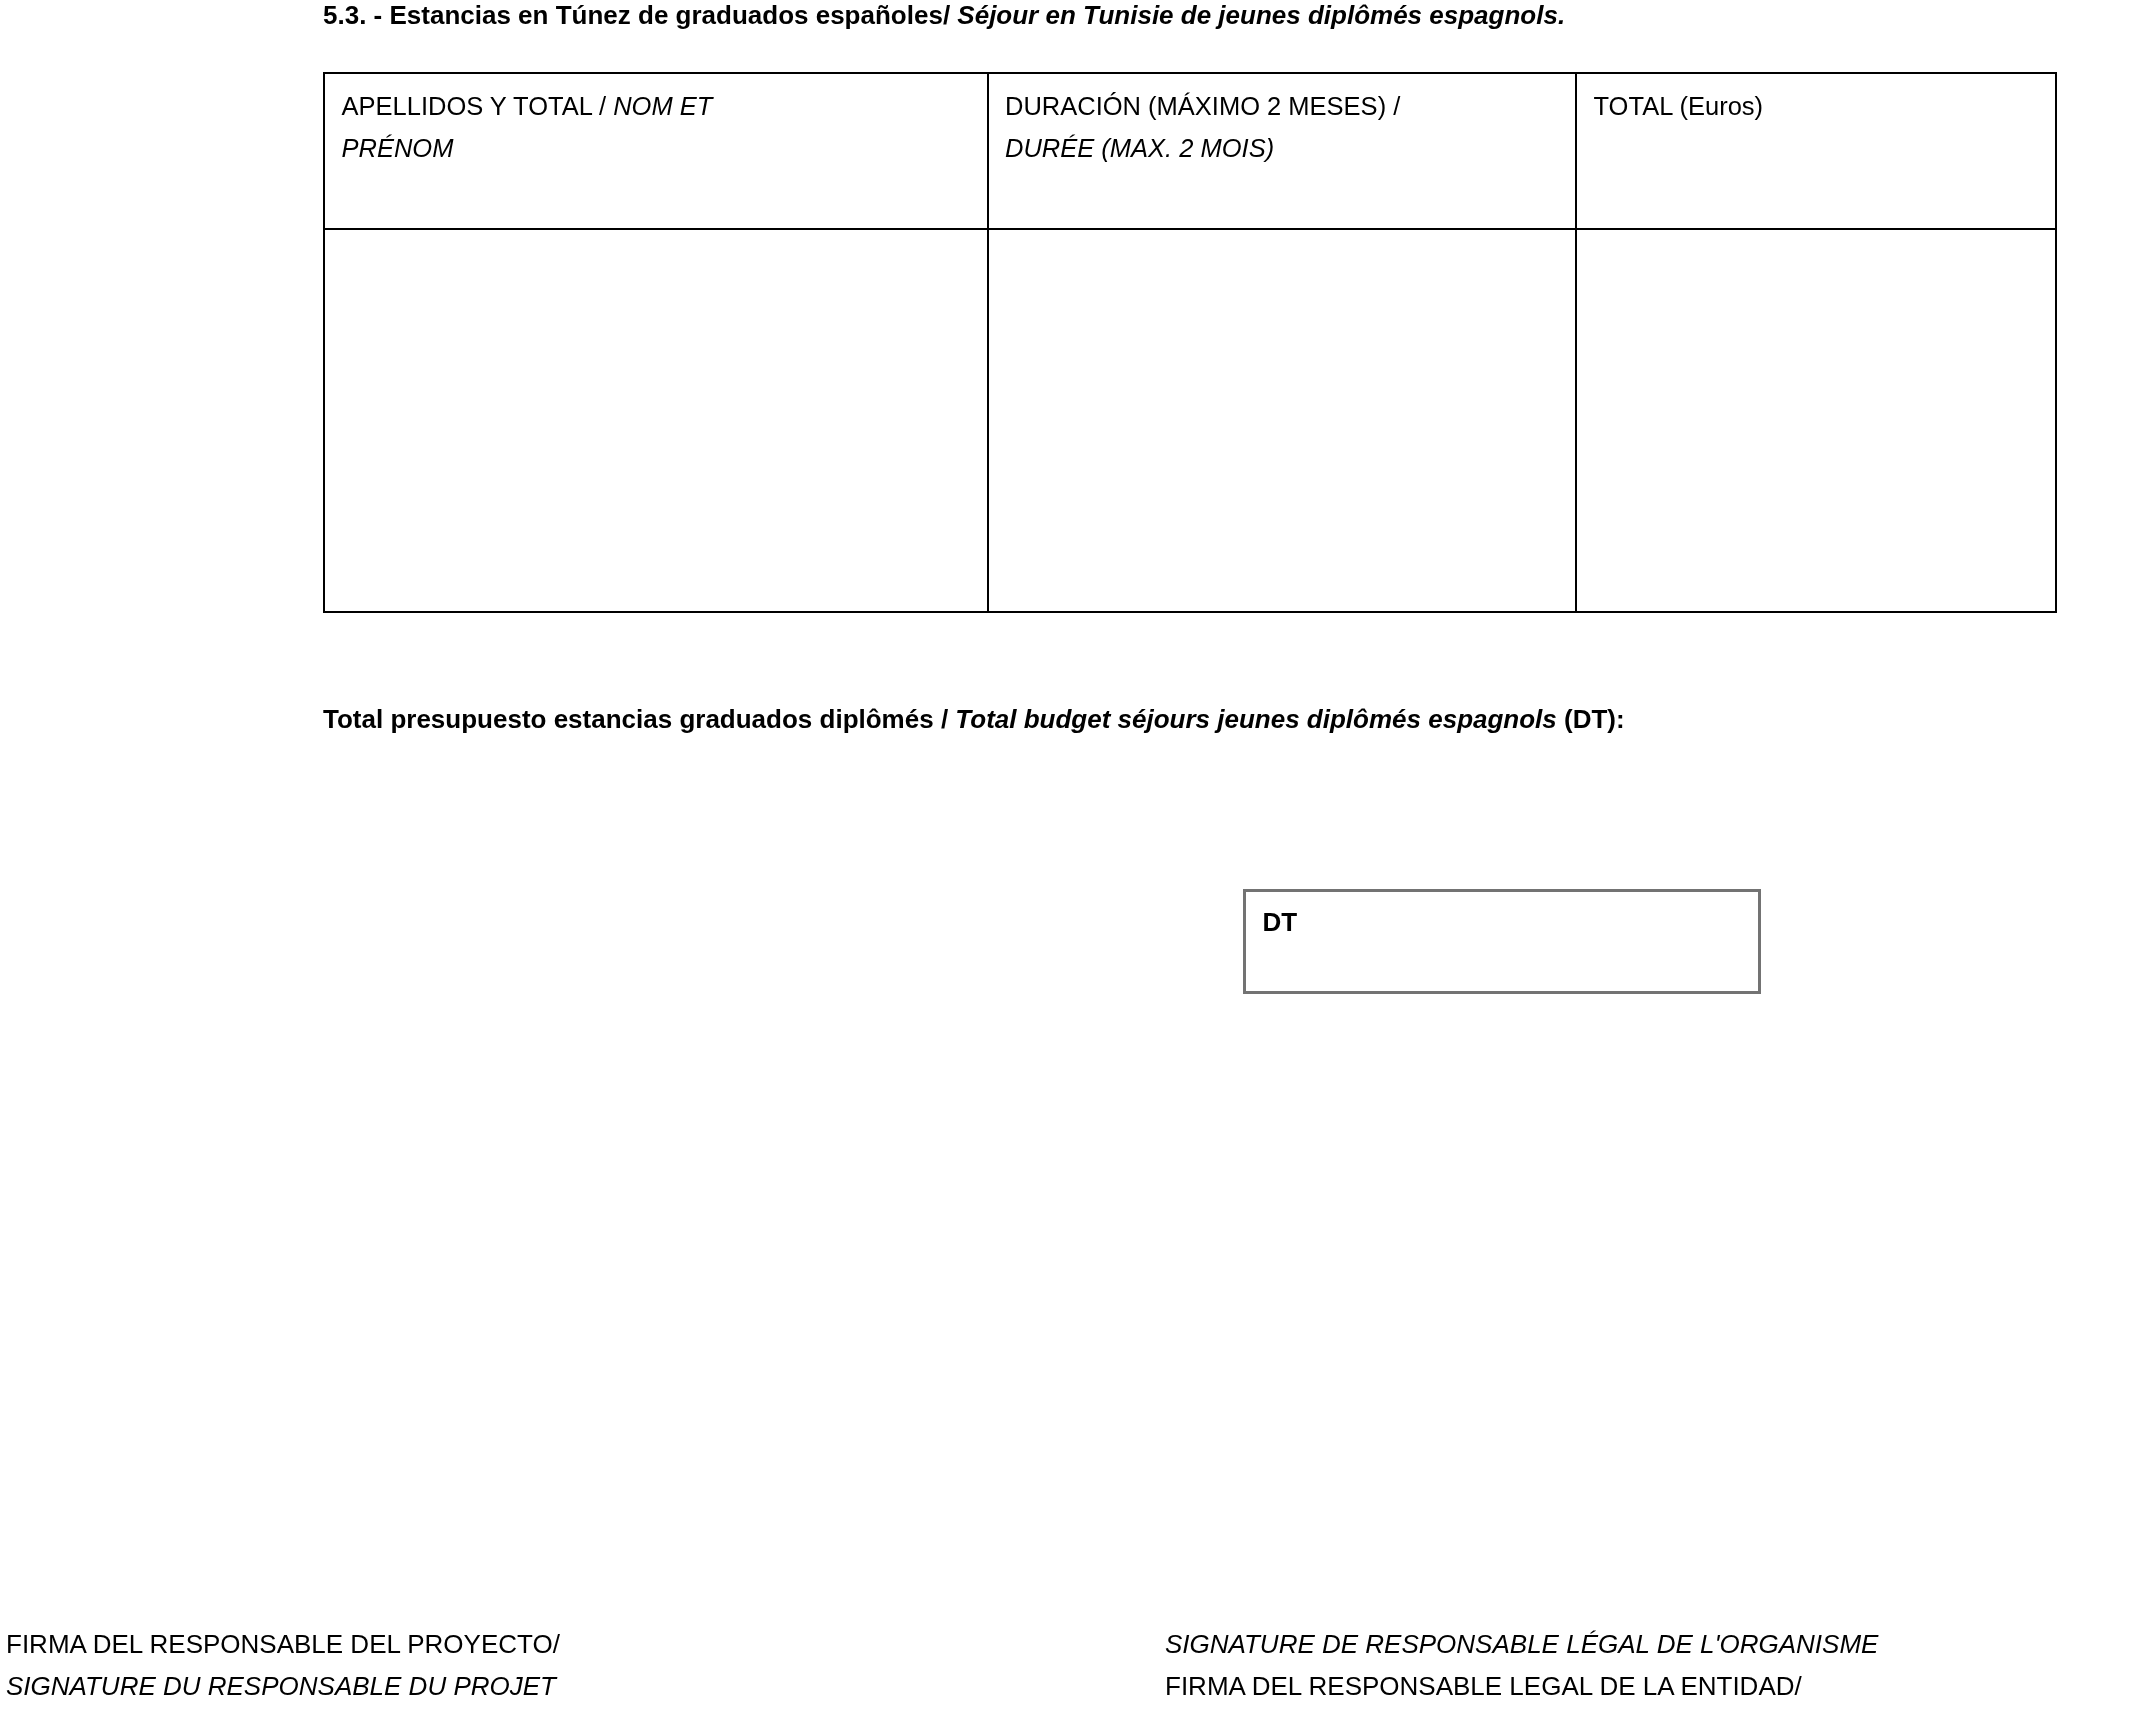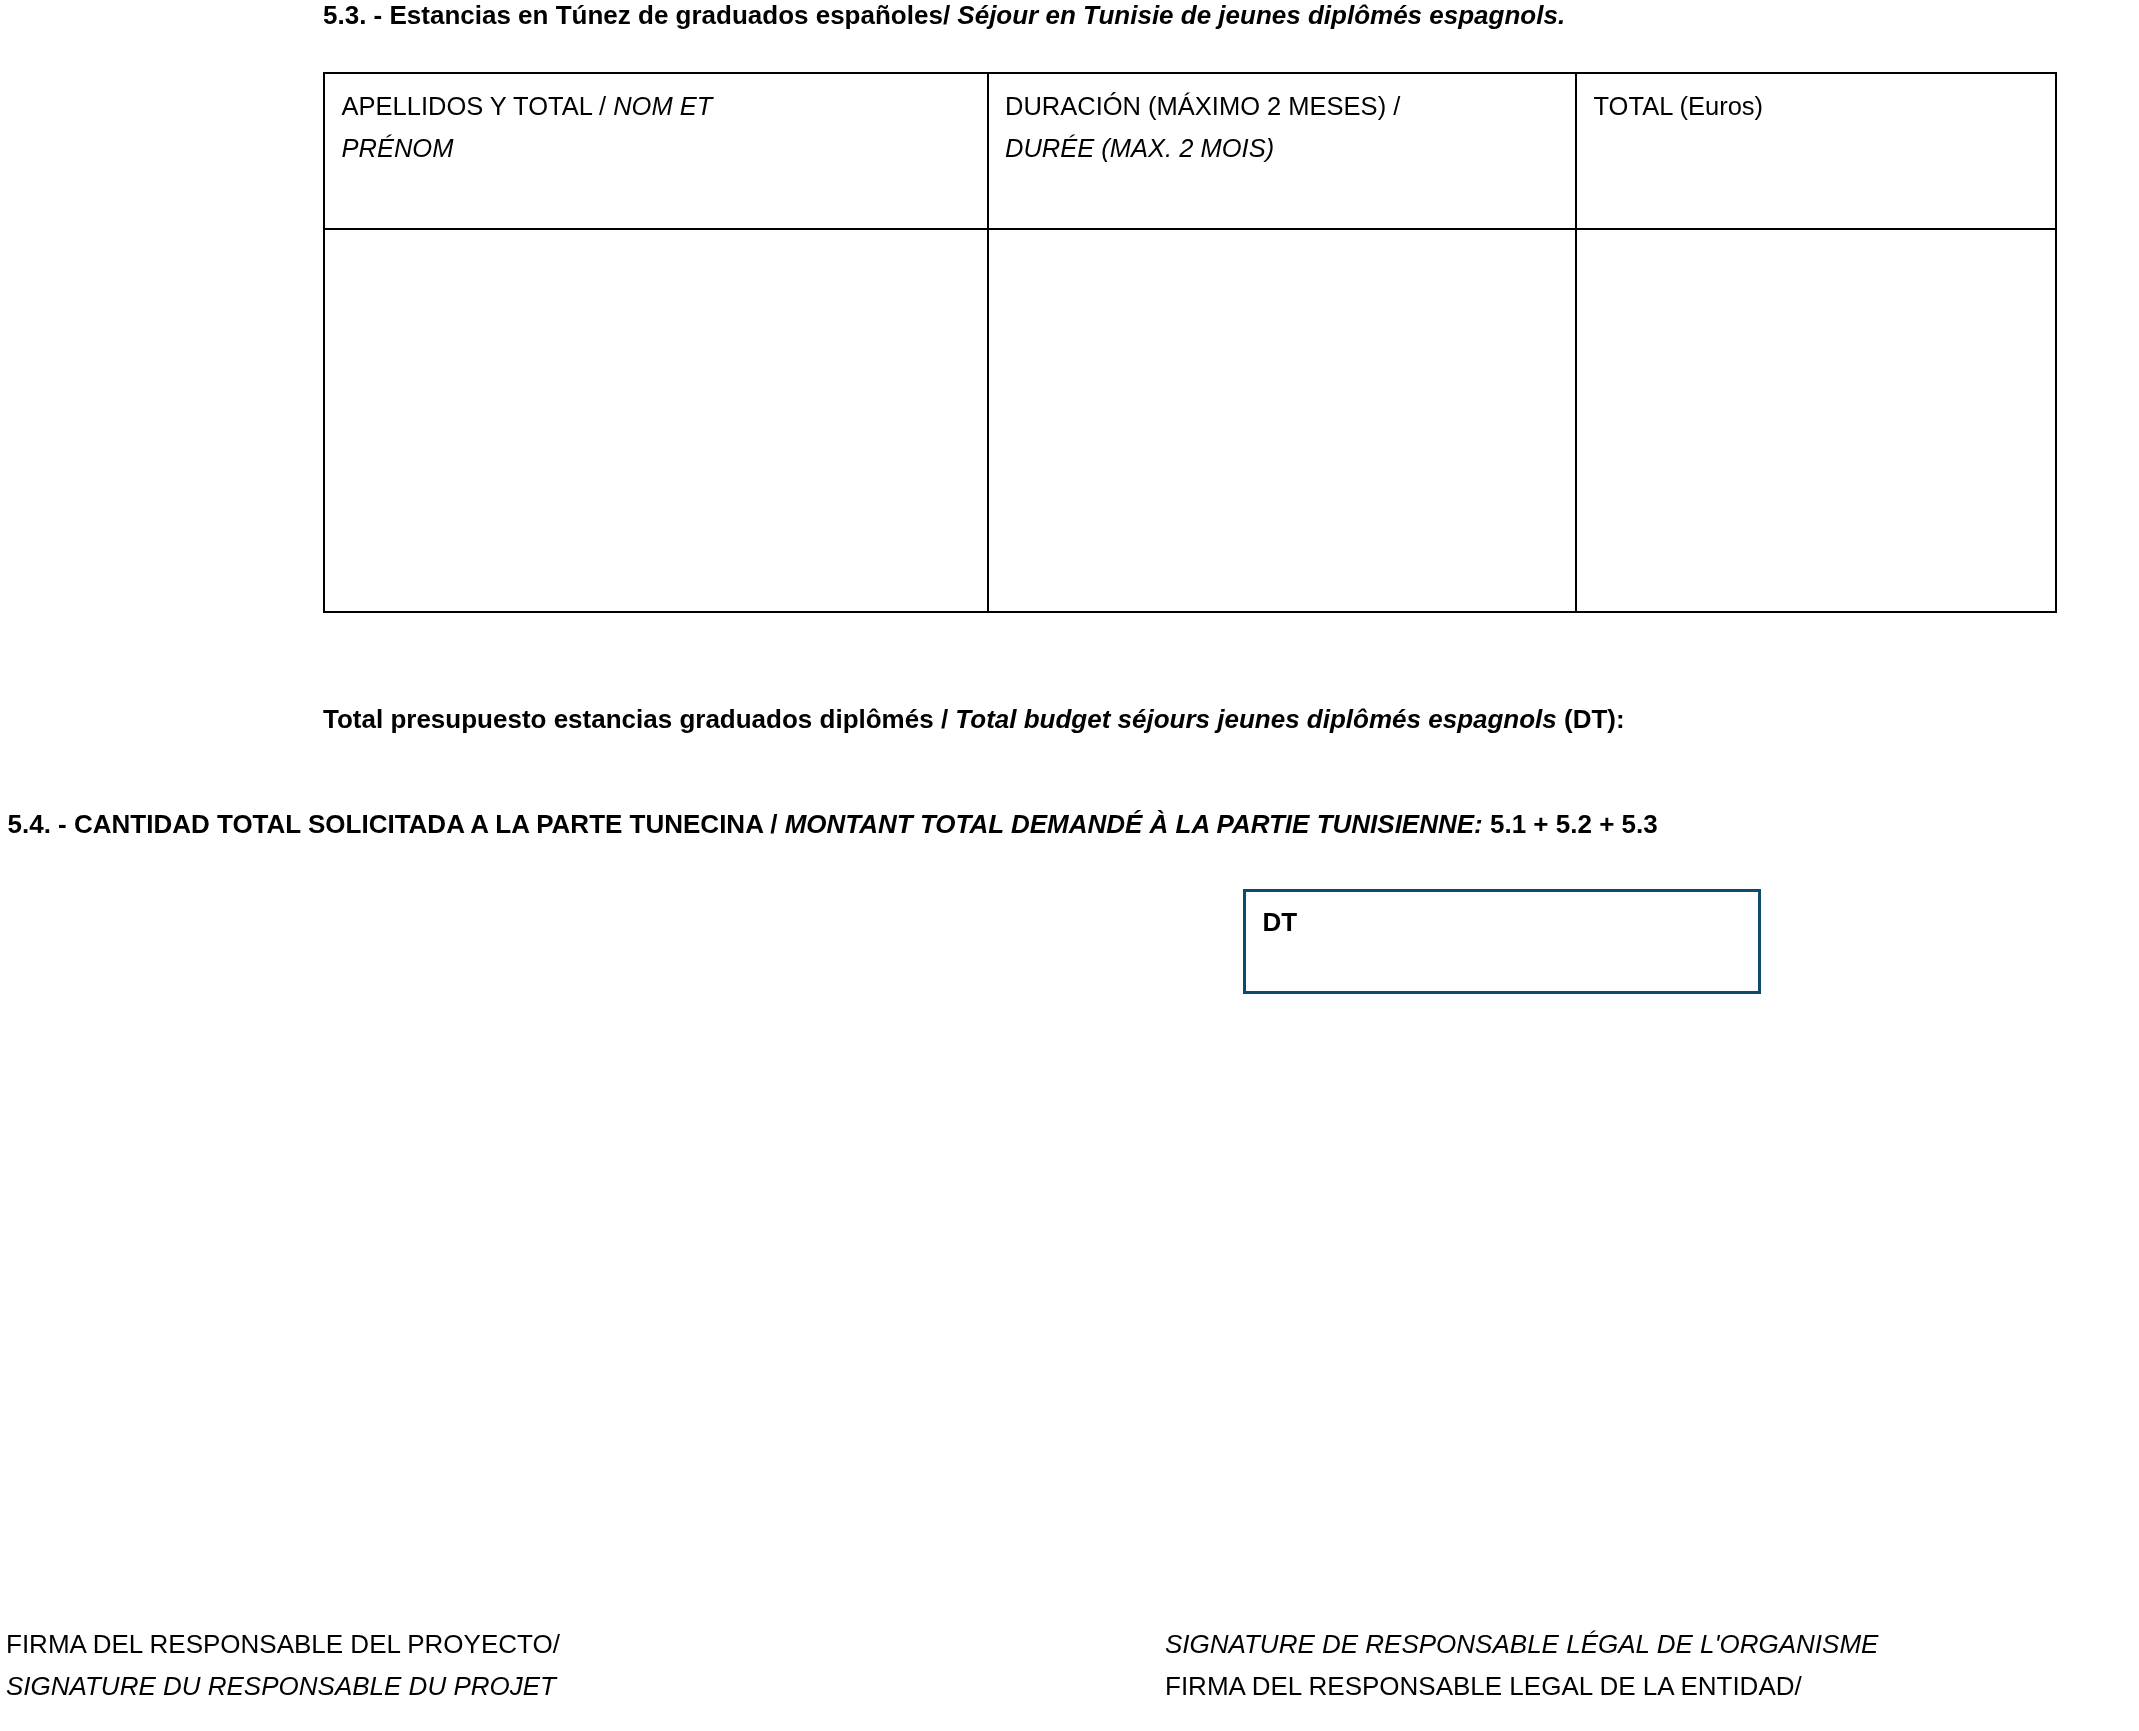--- a/index.html
+++ b/index.html
@@ -79,21 +79,21 @@
     white-space: nowrap;
   }
 
   
   .dt-box {
     position: absolute;
     left: 1243px;
     top: 889px;
     width: 518px;
     height: 105px;
-    border: 3px solid #0c4a6e;
+    border: 3px solid #737373;
     box-sizing: border-box;
   }
   .dt-label {
     position: absolute;
     left: 16.5px;
     top: 15px;
     font-size: 26px;
     font-weight: bold;
     line-height: 30px;
   }
@@ -139,23 +139,20 @@
       <td class="c2"></td>
       <td class="c3"></td>
     </tr>
   </tbody>
     </table>
 
   <div class="total-line">
     <span class="b">Total presupuesto estancias graduados diplômés / </span><span class="bi">Total budget séjours jeunes diplômés  espagnols</span><span class="b"> (DT):</span>
   </div>
 
-  <div class="section-54">
-    <span class="b">5.4. - </span><span class="b">CANTIDAD TOTAL SOLICITADA A LA PARTE TUNECINA / </span><span class="bi">MONTANT TOTAL DEMANDÉ À LA PARTIE TUNISIENNE:</span><span class="b"> 5.1 + 5.2 + 5.3</span>
-  </div>
 
   <div class="dt-box">
     <span class="dt-label">DT</span>
     <span class="dt-value"></span>
   </div>
 
   <div class="sig sig-left">
     <span class="line2">FIRMA DEL RESPONSABLE DEL PROYECTO/</span>
     <span class="line2 i">SIGNATURE DU RESPONSABLE DU PROJET</span>
   </div>

